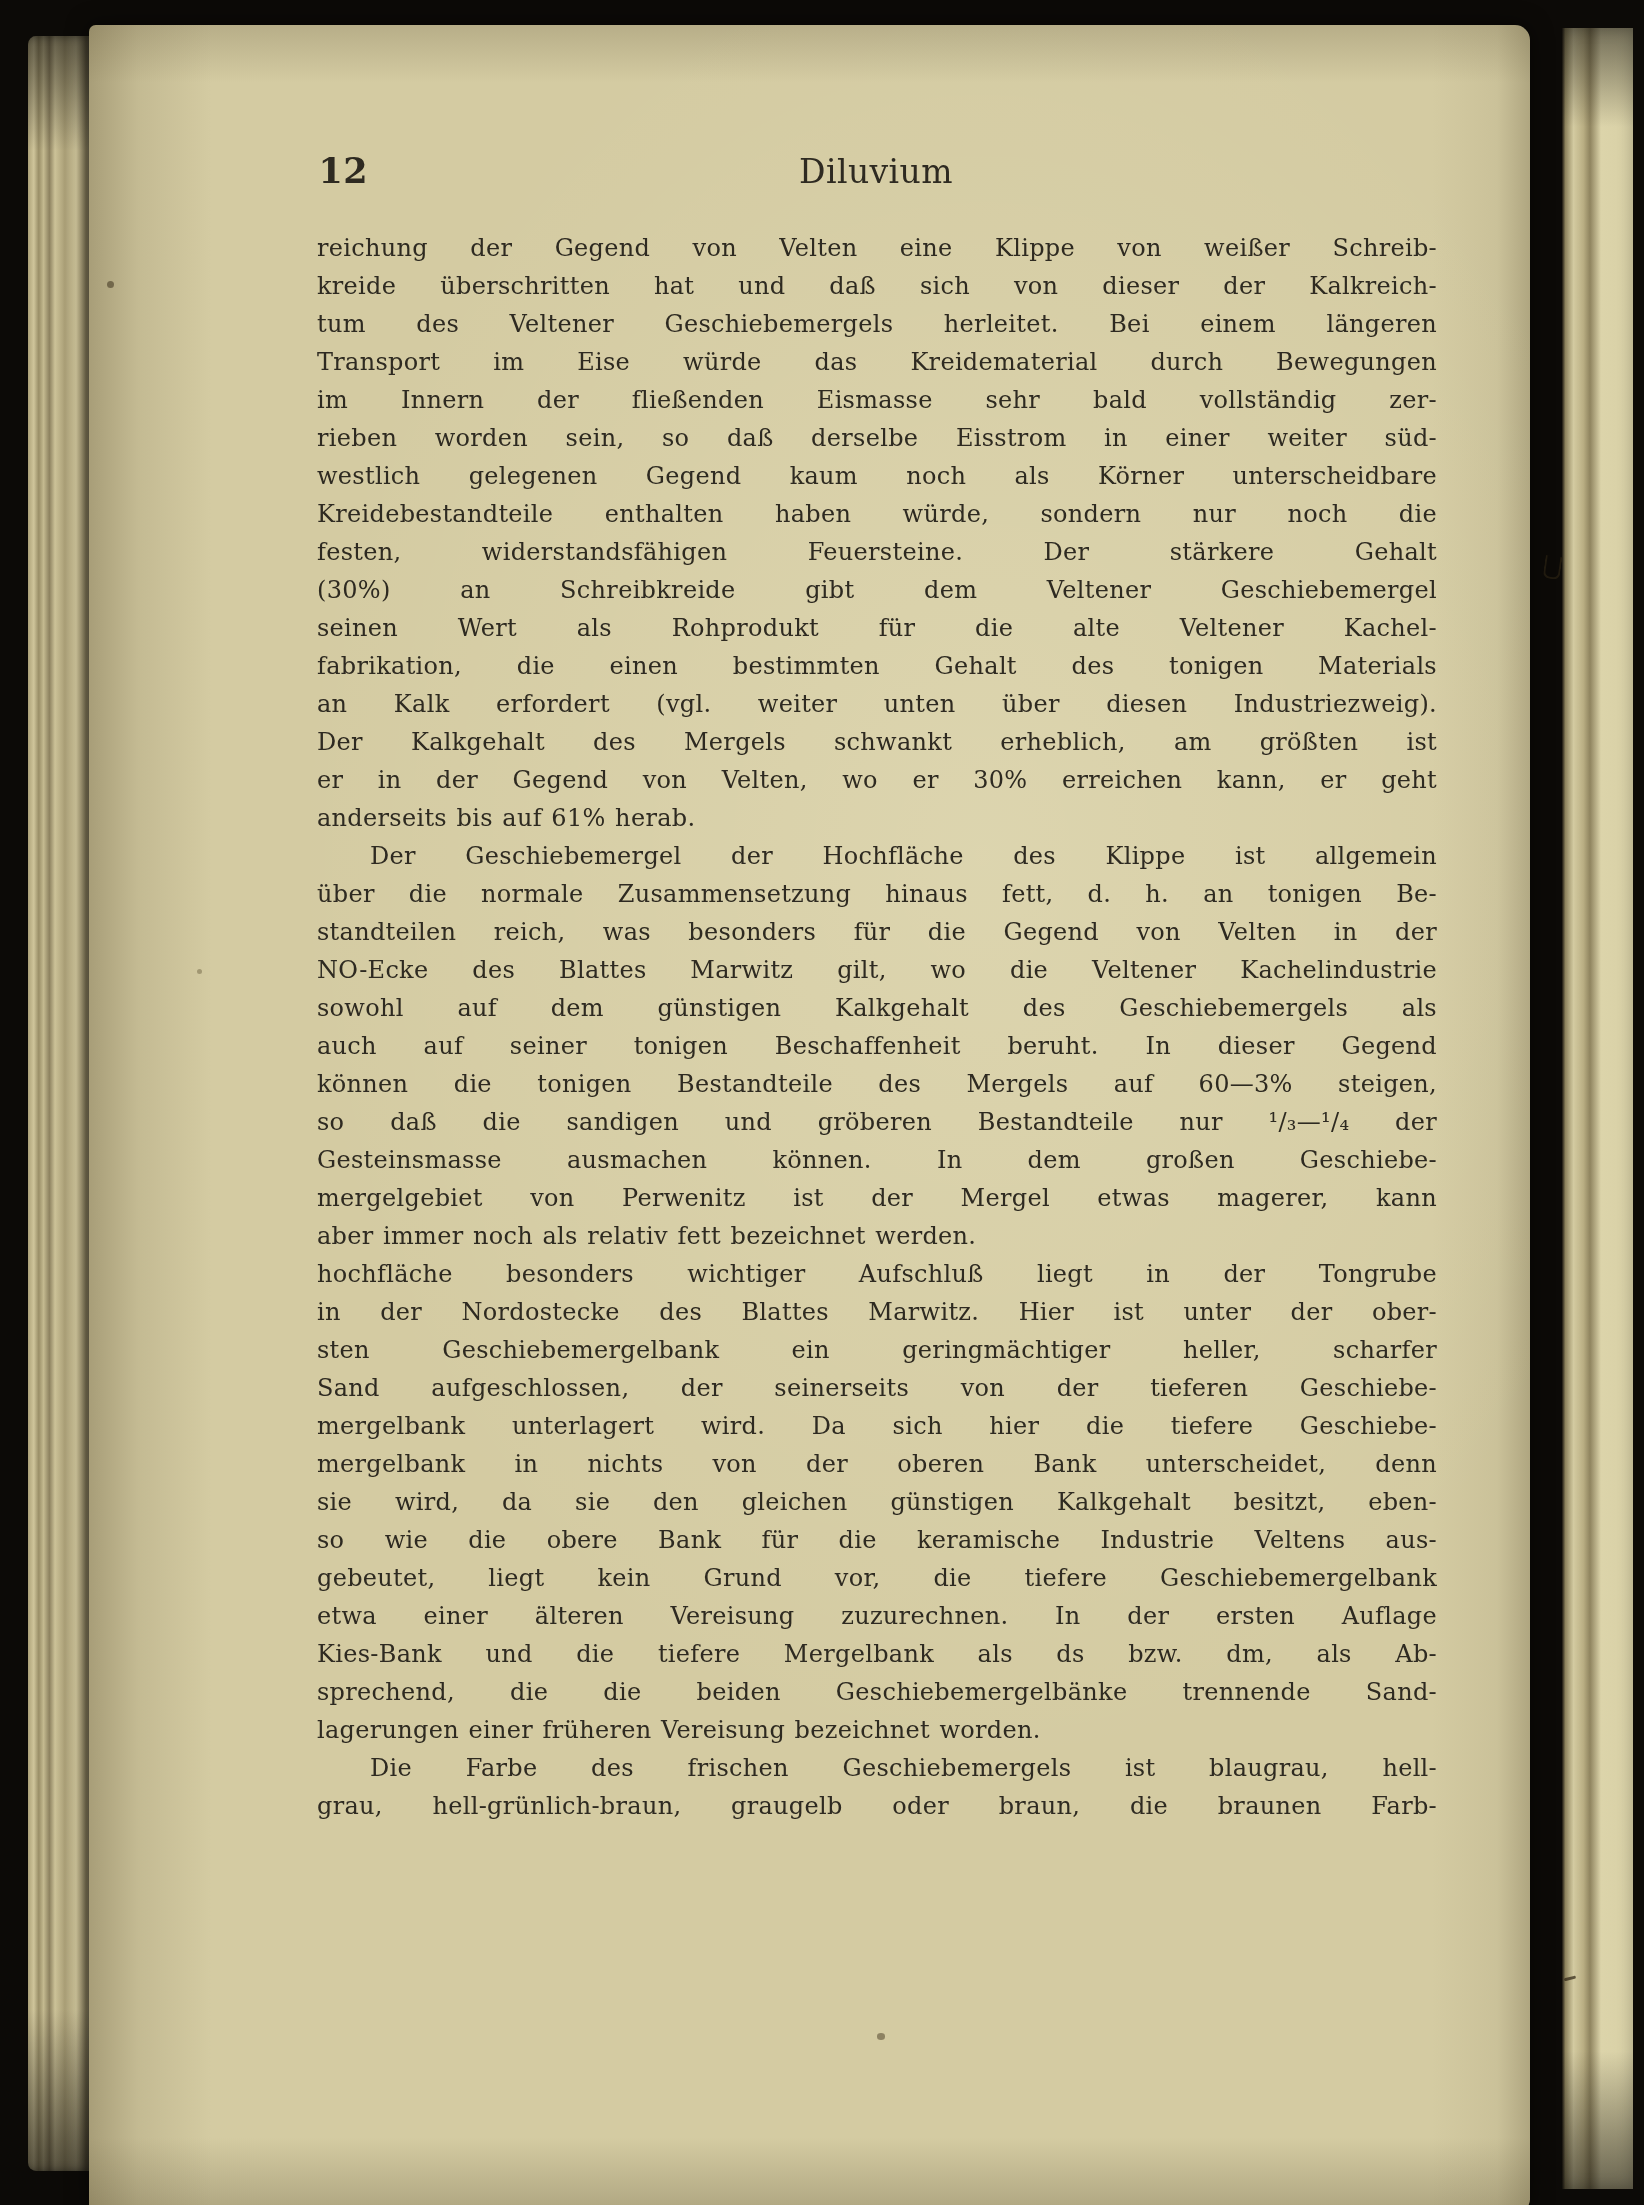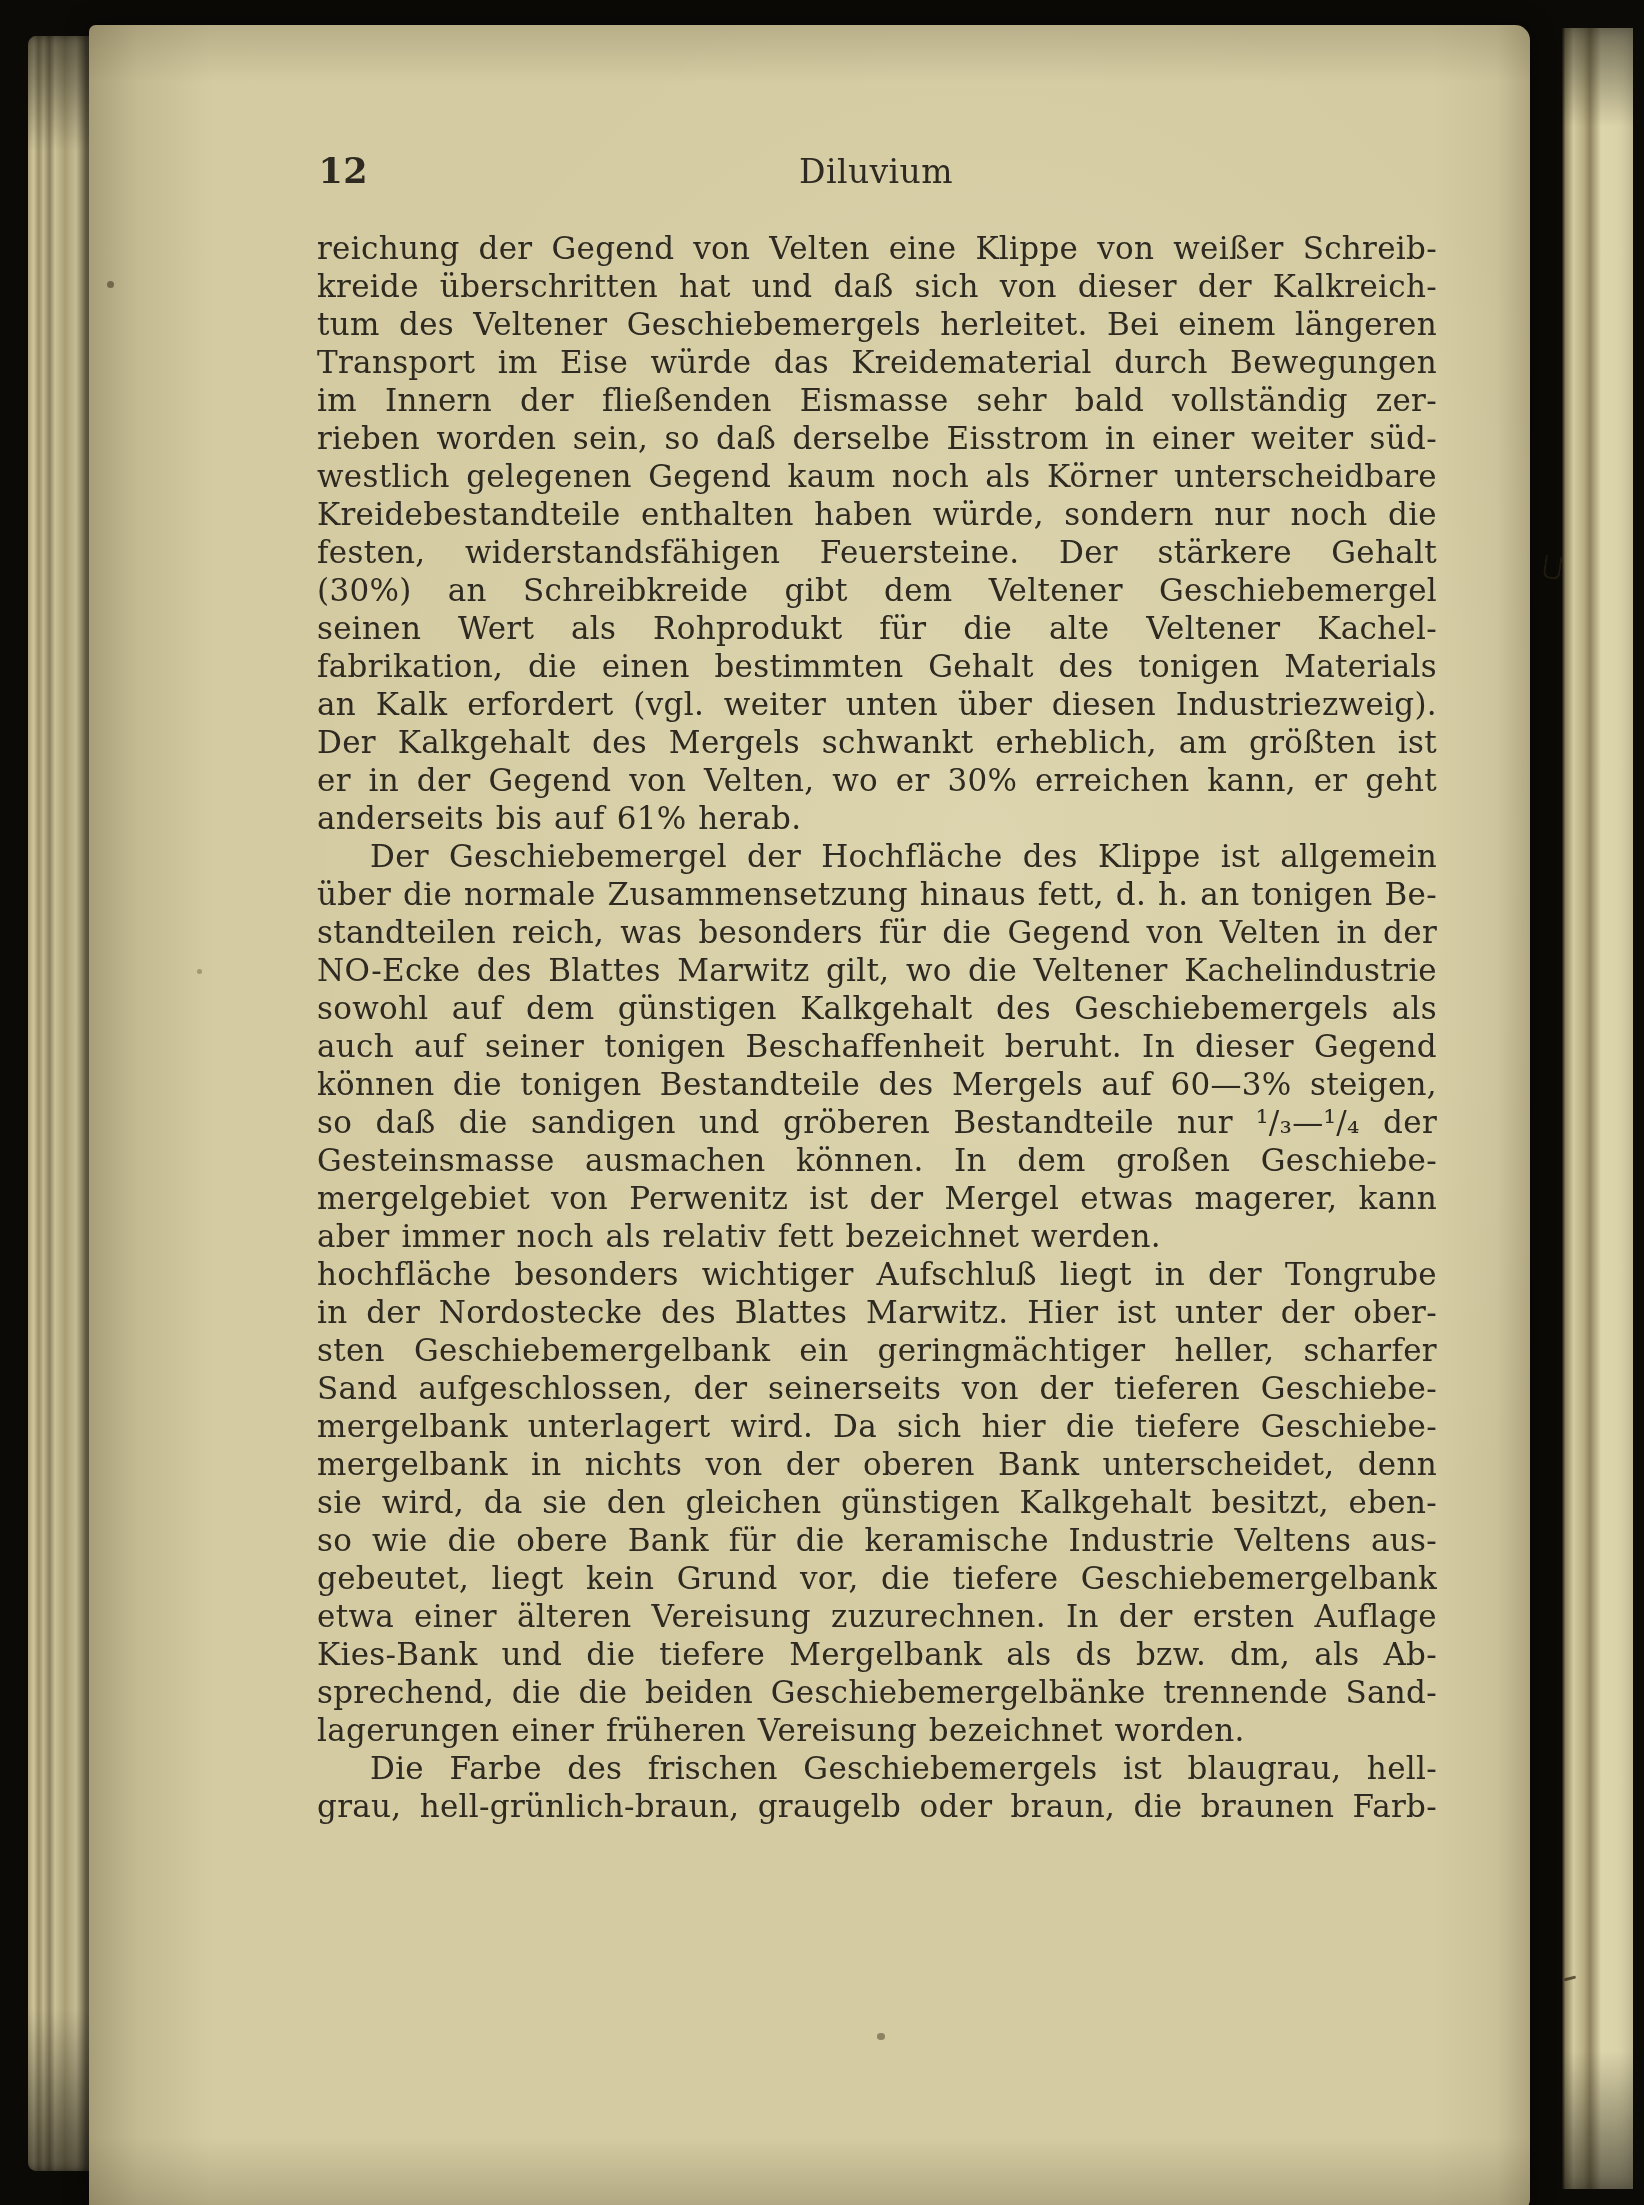--- a/index.html
+++ b/index.html
@@ -34,21 +34,21 @@
     color:#2e2a21;
   }
   .page-header{
     position:absolute;left:228px;top:125px;width:1118px;height:41px;
     font-size:33px;letter-spacing:0.4px;
   }
   .page-number{position:absolute;left:1.6px;top:0;font-weight:bold;font-size:35px;}
   .running-title{position:absolute;left:0;width:100%;text-align:center;top:1.6px;}
   .text-block{
     position:absolute;left:228px;top:204px;width:1120px;
-    font-size:31px;line-height:38px;letter-spacing:0.3px;
+    font-size:24px;line-height:38px;letter-spacing:0.3px;
     word-spacing:1.6px;
   }
   .line{
     text-align:justify;text-align-last:justify;
     white-space:normal;height:38px;overflow:visible;
   }
   .line.last{text-align-last:left;}
   .line.indent{text-indent:53px;}
   
   .speck{position:absolute;border-radius:50%;}

